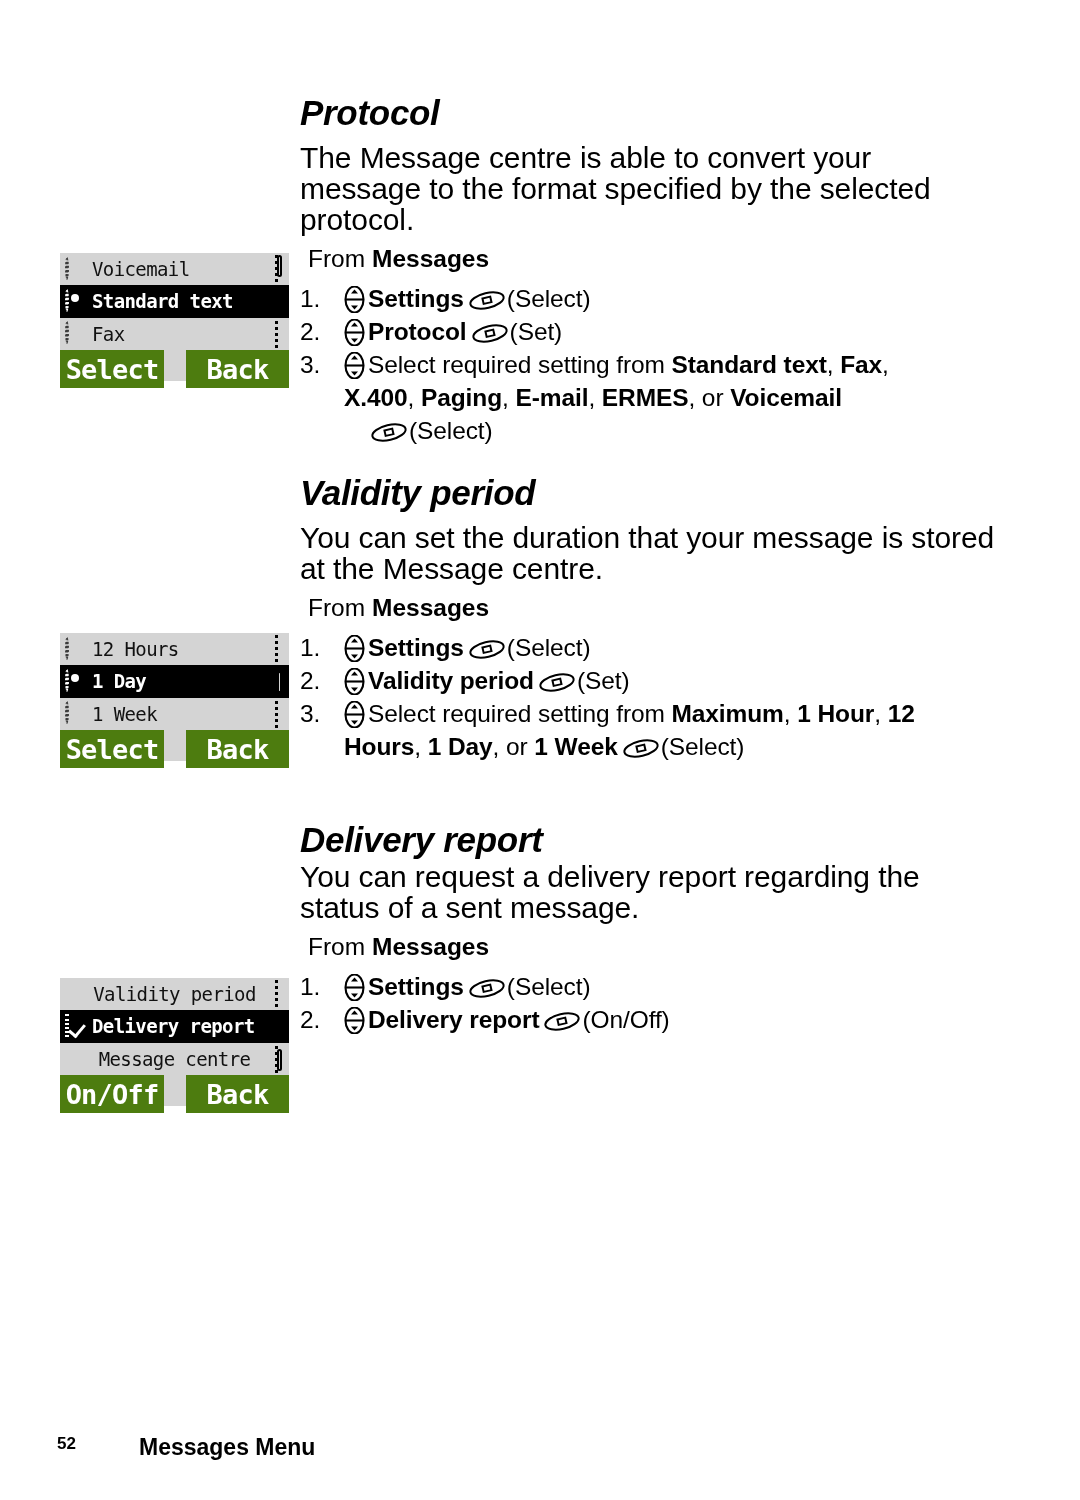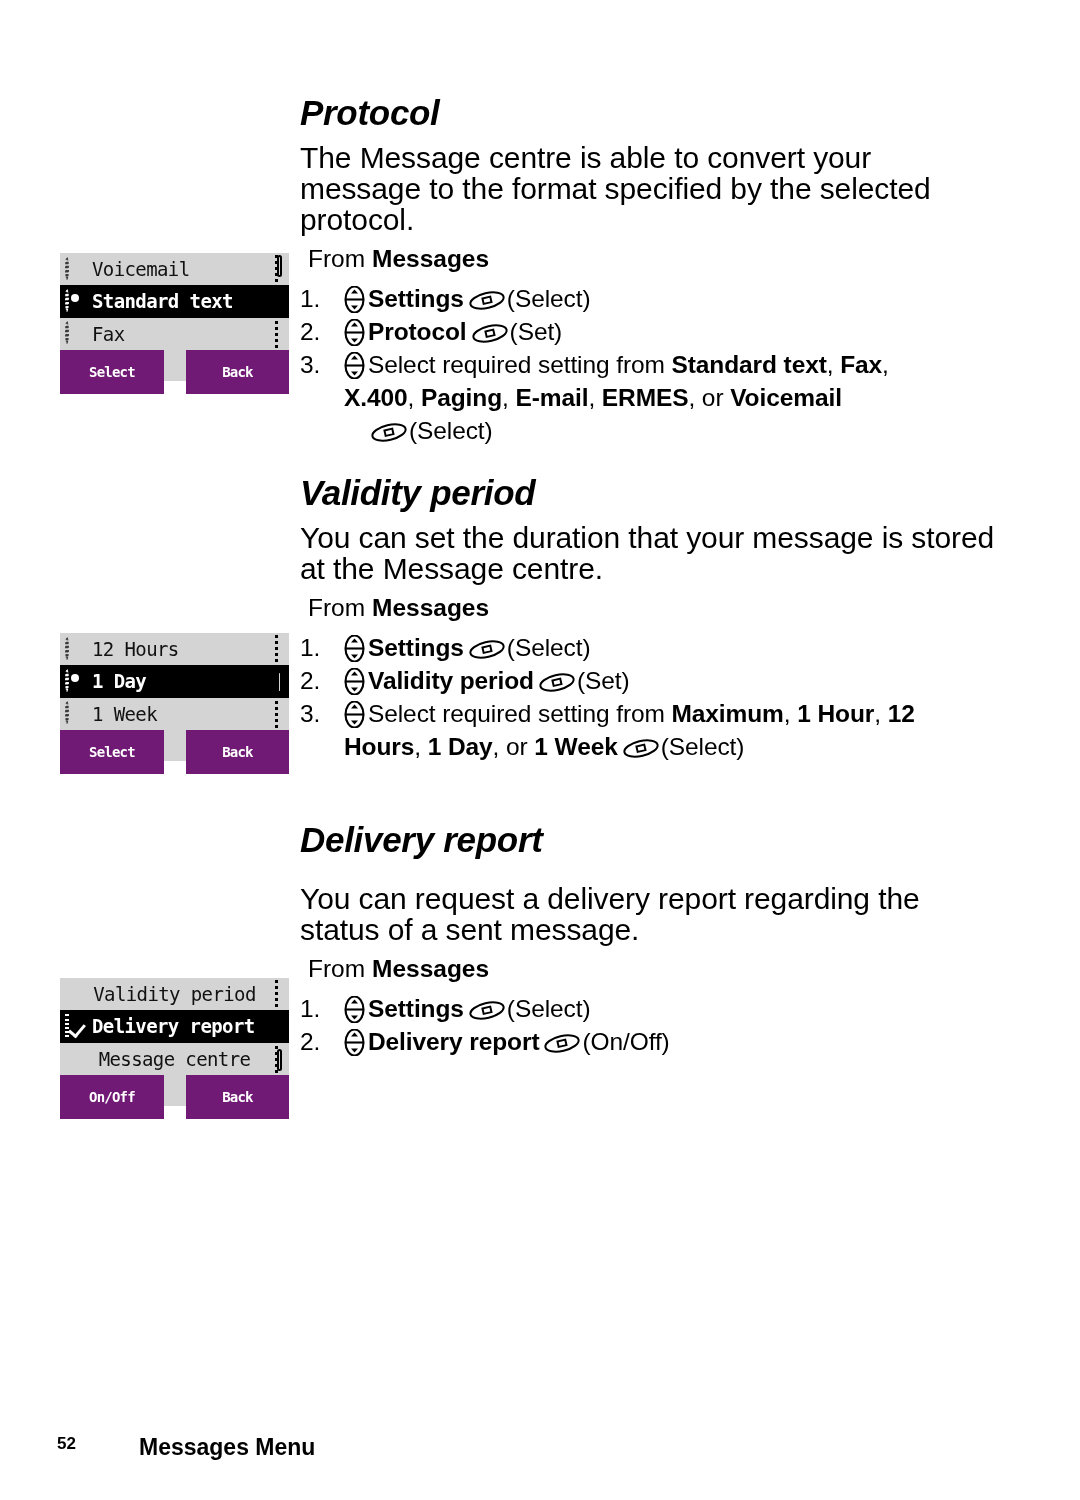--- a/index.html
+++ b/index.html
@@ -206,29 +206,29 @@
 
   
   .softbar {
     position: relative;
     height: 31px;
     display: flex;
     justify-content: space-between;
     background: #d4d4d4;
   }
   .softbtn {
-    background: #701a75;
+    background: #4d7c0f;
     color: #ffffff;
-    font-size: 14px;
+    font-size: 27px;
     font-weight: bold;
     letter-spacing: -0.8px;
     display: flex;
     align-items: center;
     justify-content: center;
-    height: 44px;
+    height: 38px;
   }
   .softbtn.left  { width: 104px; }
   .softbtn.right { width: 103px; }
 
   
   .footer {
     position: absolute;
     left: 57px;
     top: 1434px;
     width: 960px;
@@ -406,21 +406,21 @@
                 <g transform="rotate(-13 19 11.5)">
                   <ellipse cx="19" cy="11.5" rx="17" ry="7.4" fill="#fff" stroke="#000" stroke-width="2"></ellipse>
                   <rect x="14" y="7.6" width="10" height="7.4" fill="#000"></rect>
                   <rect x="16" y="9.4" width="6" height="3.8" fill="#fff"></rect>
                 </g>
               </svg></span><span class="reg">(Select)</span></div>
         </div>
       </div>
       <div class="section" style="position:absolute;left:0;top:822px;width:700px">
         <h2 class="section-head">Delivery report</h2>
-        <p class="para" style="margin-top:24px">You can request a delivery report regarding the status of a sent message.</p>
+        <p class="para" style="margin-top:2px">You can request a delivery report regarding the status of a sent message.</p>
         <div class="from-line" style="margin-top:8px"><span>From </span><b>Messages</b></div>
         <div class="steps">
           <div class="step"><span class="step-num">1.</span><span class="nav-key"><svg viewBox="0 0 21 27" width="21" height="27">
                 <ellipse cx="10.5" cy="13.5" rx="9" ry="13" fill="#fff" stroke="#000" stroke-width="2.1"></ellipse>
                 <line x1="1.6" y1="13.5" x2="19.4" y2="13.5" stroke="#000" stroke-width="2.1"></line>
                 <path d="M10.5 3.6 L14 7.4 L7 7.4 Z" fill="#000"></path>
                 <path d="M10.5 23.4 L14 19.6 L7 19.6 Z" fill="#000"></path>
               </svg></span><b>Settings</b><span class="soft-key"><svg viewBox="0 0 38 23" width="38" height="23">
                 <g transform="rotate(-13 19 11.5)">
                   <ellipse cx="19" cy="11.5" rx="17" ry="7.4" fill="#fff" stroke="#000" stroke-width="2"></ellipse>

